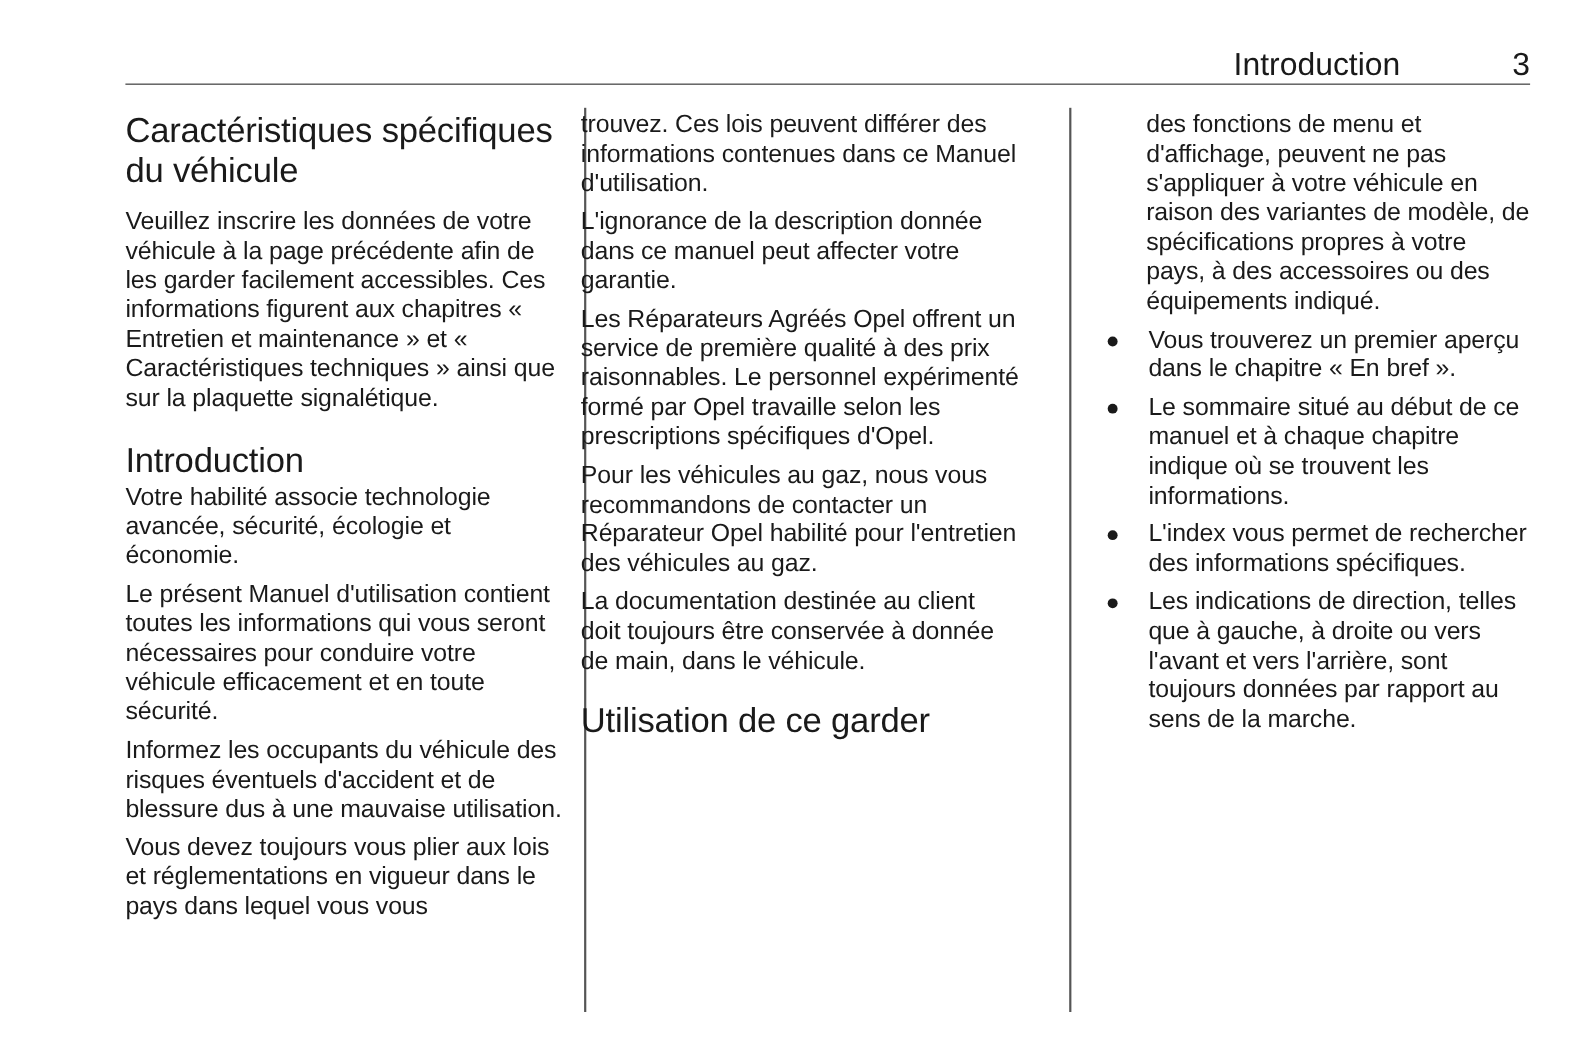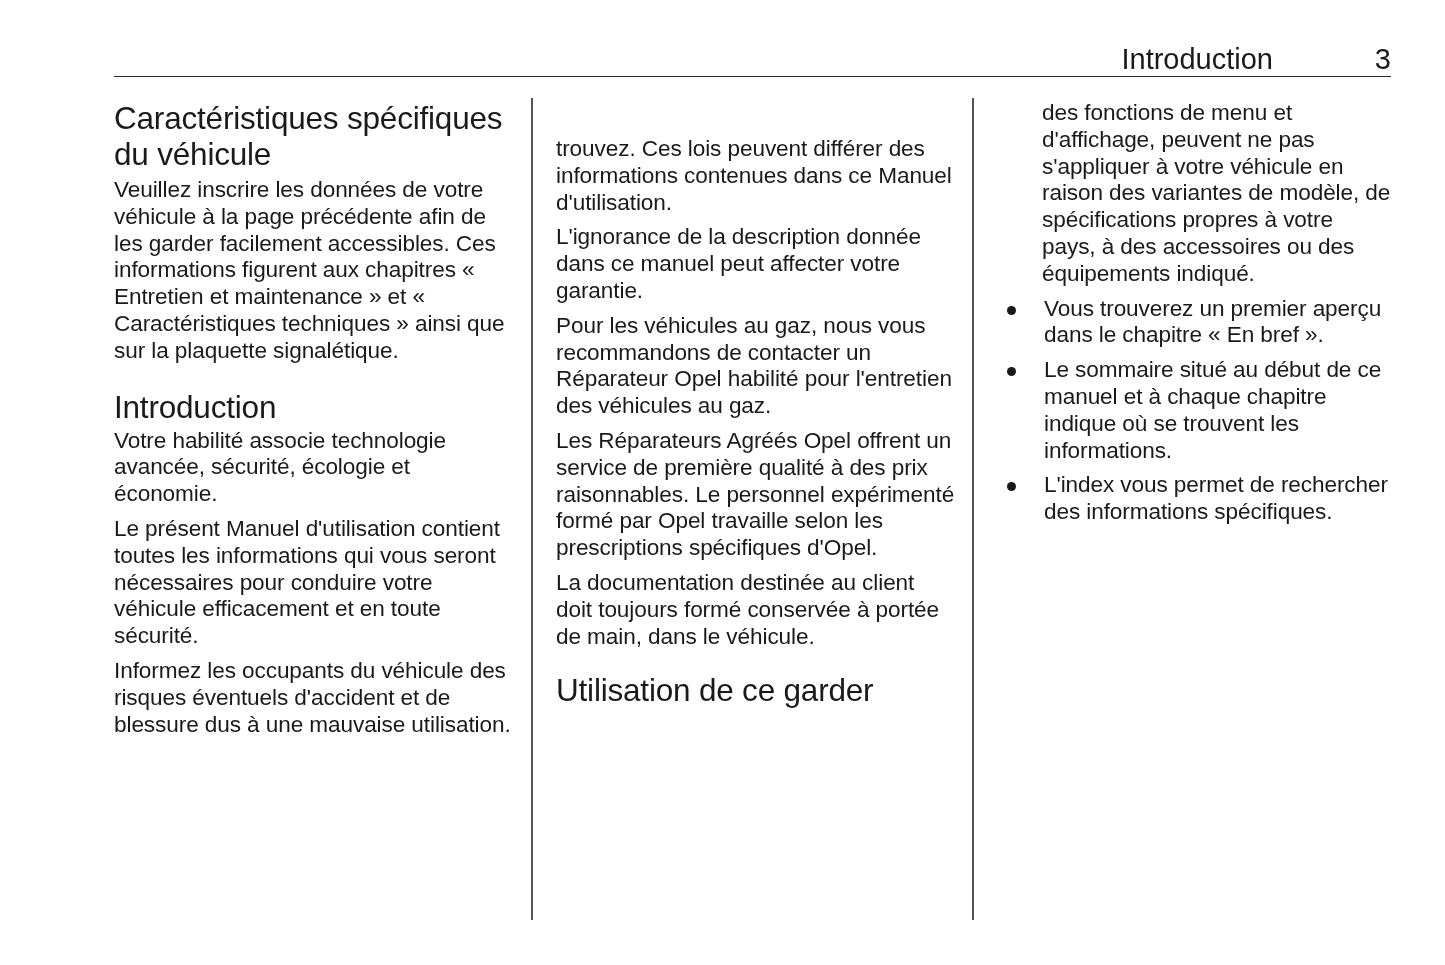--- a/index.html
+++ b/index.html
@@ -36,21 +36,21 @@
       top: 1px;
       font-size: 29px;
       line-height: 36px;
     }
     .col {
       position: absolute;
       top: 100px;
       width: 400px;
     }
     .col1 { left: 114px; width: 400px; }
-    .col2 { left: 556px; width: 400px; margin-top: 36px; }
+    .col2 { left: 528px; width: 400px; }
     .col3 { left: 1000px; width: 392px; }
     .divider {
       position: absolute;
       top: 98px;
       height: 822px;
       width: 1.6px;
       background: #555555;
     }
     .divider.d1 { left: 531px; }
     .divider.d2 { left: 972px; }
@@ -60,21 +60,21 @@
       line-height: 36px;
       margin: 0;
       letter-spacing: -0.2px;
     }
     p {
       margin: 0 0 8px 0;
       font-size: 22.6px;
       line-height: 26.8px;
       letter-spacing: -0.1px;
     }
-    .col1 h2.first { margin-top: 0; margin-bottom: 5px; }
+    .col1 h2.first { margin-top: 0; margin-bottom: 16px; }
     .col1 h2.second { margin-top: 24px; margin-bottom: 3px; }
     .col2 h2 { margin-top: 22px; margin-bottom: 2px; }
     ul.bullets {
       list-style: none;
       margin: 0;
       padding: 0;
     }
     ul.bullets li {
       position: relative;
       padding-left: 44px;
@@ -111,40 +111,45 @@
 <div class="divider d1"></div>
 <div class="divider d2"></div>
 
 <div class="col col1">
   <h2 class="first">Caractéristiques spécifiques du véhicule</h2>
   <p>Veuillez inscrire les données de votre véhicule à la page précédente afin de les garder facilement accessibles. Ces informations figurent aux chapitres « Entretien et maintenance » et « Caractéristiques techniques » ainsi que sur la plaquette signalétique.</p>
   <h2 class="second">Introduction</h2>
   <p>Votre habilité associe technologie avancée, sécurité, écologie et économie.</p>
   <p>Le présent Manuel d'utilisation contient toutes les informations qui vous seront nécessaires pour conduire votre véhicule efficacement et en toute sécurité.</p>
   <p>Informez les occupants du véhicule des risques éventuels d'accident et de blessure dus à une mauvaise utilisation.</p>
+  <p>Vous devez toujours vous plier aux lois et réglementations en vigueur dans le pays dans lequel vous vous</p>
 </div>
 
 <div class="col col2">
   <p>trouvez. Ces lois peuvent différer des informations contenues dans ce Manuel d'utilisation.</p>
   <p>L'ignorance de la description donnée dans ce manuel peut affecter votre garantie.</p>
+  <p>Les Réparateurs Agréés Opel offrent un service de première qualité à des prix raisonnables. Le personnel expérimenté formé par Opel travaille selon les prescriptions spécifiques d'Opel.</p>
   <p>Pour les véhicules au gaz, nous vous recommandons de contacter un Réparateur Opel habilité pour l'entretien des véhicules au gaz.</p>
-  <p>Les Réparateurs Agréés Opel offrent un service de première qualité à des prix raisonnables. Le personnel expérimenté formé par Opel travaille selon les prescriptions spécifiques d'Opel.</p>
-  <p>La documentation destinée au client doit toujours formé conservée à portée de main, dans le véhicule.</p>
+  <p>La documentation destinée au client doit toujours être conservée à donnée de main, dans le véhicule.</p>
   <h2>Utilisation de ce garder</h2>
 </div>
 
 <div class="col col3">
   <div class="continued">des fonctions de menu et d'affichage, peuvent ne pas s'appliquer à votre véhicule en raison des variantes de modèle, de spécifications propres à votre pays, à des accessoires ou des équipements indiqué.</div>
   <ul class="bullets">
     <li>
       <span class="bullet"></span>
       <span>Vous trouverez un premier aperçu dans le chapitre « En bref ».</span>
     </li>
     <li>
       <span class="bullet"></span>
       <span>Le sommaire situé au début de ce manuel et à chaque chapitre indique où se trouvent les informations.</span>
     </li>
     <li>
       <span class="bullet"></span>
       <span>L'index vous permet de rechercher des informations spécifiques.</span>
     </li>
+    <li>
+      <span class="bullet"></span>
+      <span>Les indications de direction, telles que à gauche, à droite ou vers l'avant et vers l'arrière, sont toujours données par rapport au sens de la marche.</span>
+    </li>
   </ul>
 </div>
 
 </body></html>

